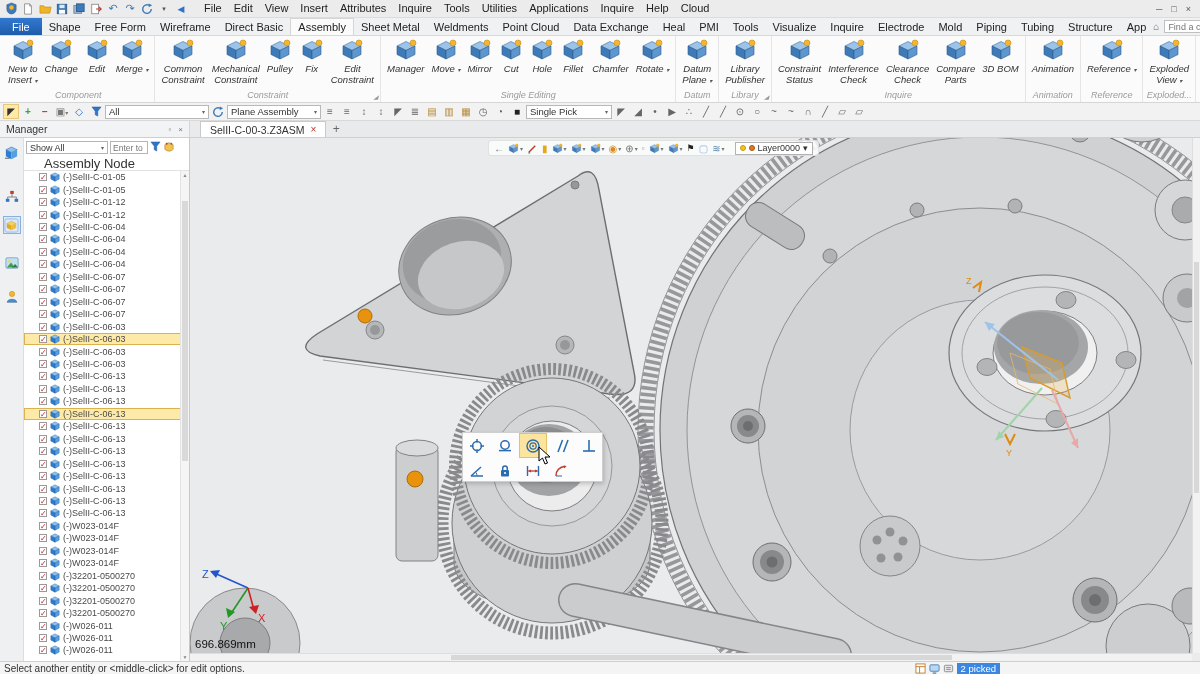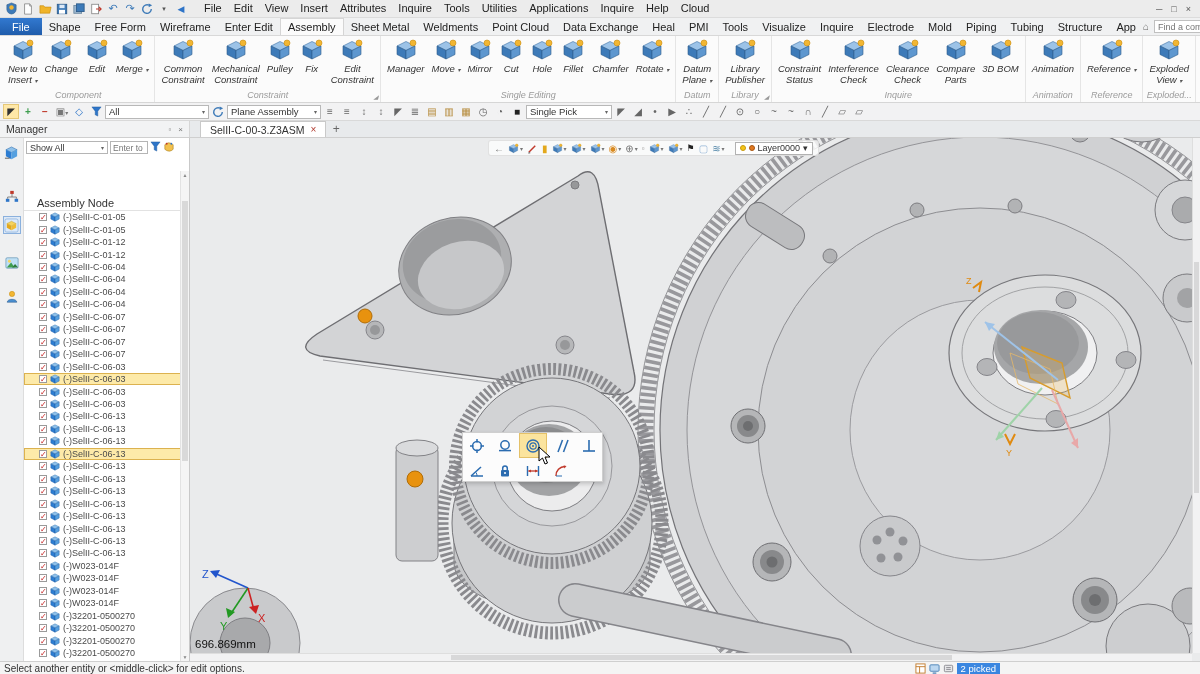--- a/index.html
+++ b/index.html
@@ -53,21 +53,21 @@
   
   .main{display:flex;height:523px;}
   .strip{width:24px;background:#eff0f1;border-right:1px solid #ddd;display:flex;flex-direction:column;align-items:center;flex:none;}
   .si{width:18px;height:18px;display:flex;align-items:center;justify-content:center;}
   .si.active{background:#dde9f7;border:1px solid #8ab0dd;}
   .mgr{width:166px;background:#fff;border-right:1px solid #c9c9c9;display:flex;flex-direction:column;position:relative;flex:none;}
   .mfilter{height:18px;display:flex;align-items:center;gap:2px;padding:2px 2px 1px;}
   .mcombo{width:82px;height:13px;border:1px solid #b5b5b5;background:#fff;font-size:9px;display:flex;align-items:center;padding:0 3px;color:#333;gap:8px;}
   .mcombo .car{margin-left:auto;font-size:6px;color:#666;}
   .minput{width:38px;height:13px;border:1px solid #b5b5b5;font-size:8.5px;padding:0 2px;font-family:"Liberation Sans",sans-serif;color:#333;min-width:0;}
-  .mcolhead{height:15px;border-bottom:1px solid #e2e2e2;font-size:11px;color:#333;padding-left:13px;display:flex;align-items:center;margin-top:40px;}
+  .mcolhead{height:15px;border-bottom:1px solid #e2e2e2;font-size:13px;color:#333;padding-left:20px;display:flex;align-items:center;}
   .tree{flex:1;position:relative;overflow:hidden;}
   .trow{height:12.46px;display:flex;align-items:center;gap:3px;padding-left:15px;}
   .trow.hl{background:#fdeaa9;box-shadow:inset 0 0 0 1px #dcb24f;}
   .tchk{width:8px;height:8px;border:1px solid #9a9a9a;background:#fff;font-size:8px;line-height:7px;color:#c42020;text-align:center;flex:none;}
   .tlabel{font-size:9px;color:#4a4a4a;white-space:nowrap;}
   .tscroll{position:absolute;right:0;top:0;bottom:0;width:9px;background:#f5f5f5;border-left:1px solid #e3e3e3;font-size:5px;color:#888;text-align:center;line-height:8px;}
   .tthumb{position:absolute;left:1px;right:1px;top:30px;height:260px;background:#d9d9d9;}
   .tsdn{position:absolute;bottom:0;left:0;right:0;}
 
   
@@ -174,21 +174,21 @@
         <span><span>×</span></span>
       </div>
   </div>
 
   <div class="tabrow">
     <div class="filetab">File</div>
     <div id="ribbontabs" style="display:flex;align-items:stretch;">
         <div class="rtab">Shape</div>
         <div class="rtab">Free Form</div>
         <div class="rtab">Wireframe</div>
-        <div class="rtab">Enter Edit</div>
+        <div class="rtab">Direct Basic</div>
         <div class="rtab active">Assembly</div>
         <div class="rtab">Sheet Metal</div>
         <div class="rtab">Weldments</div>
         <div class="rtab">Point Cloud</div>
         <div class="rtab">Data Exchange</div>
         <div class="rtab">Heal</div>
         <div class="rtab">PMI</div>
         <div class="rtab">Tools</div>
         <div class="rtab">Visualize</div>
         <div class="rtab">Inquire</div>

